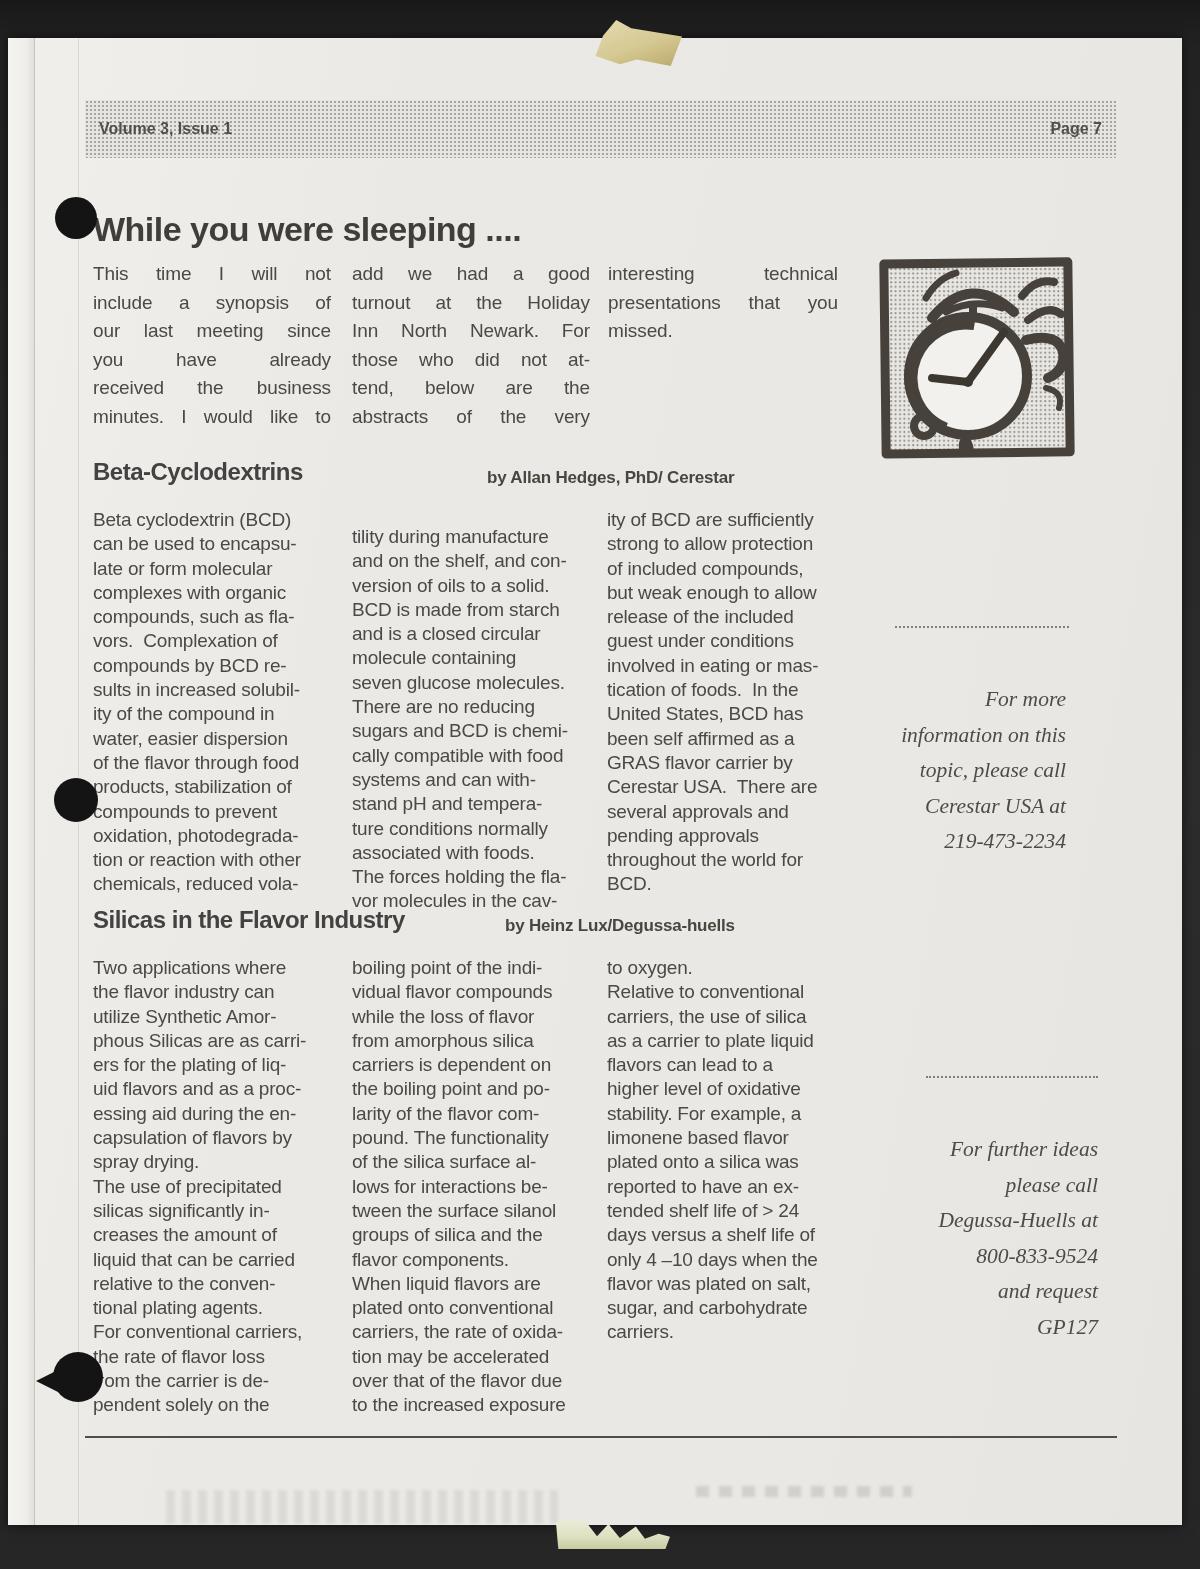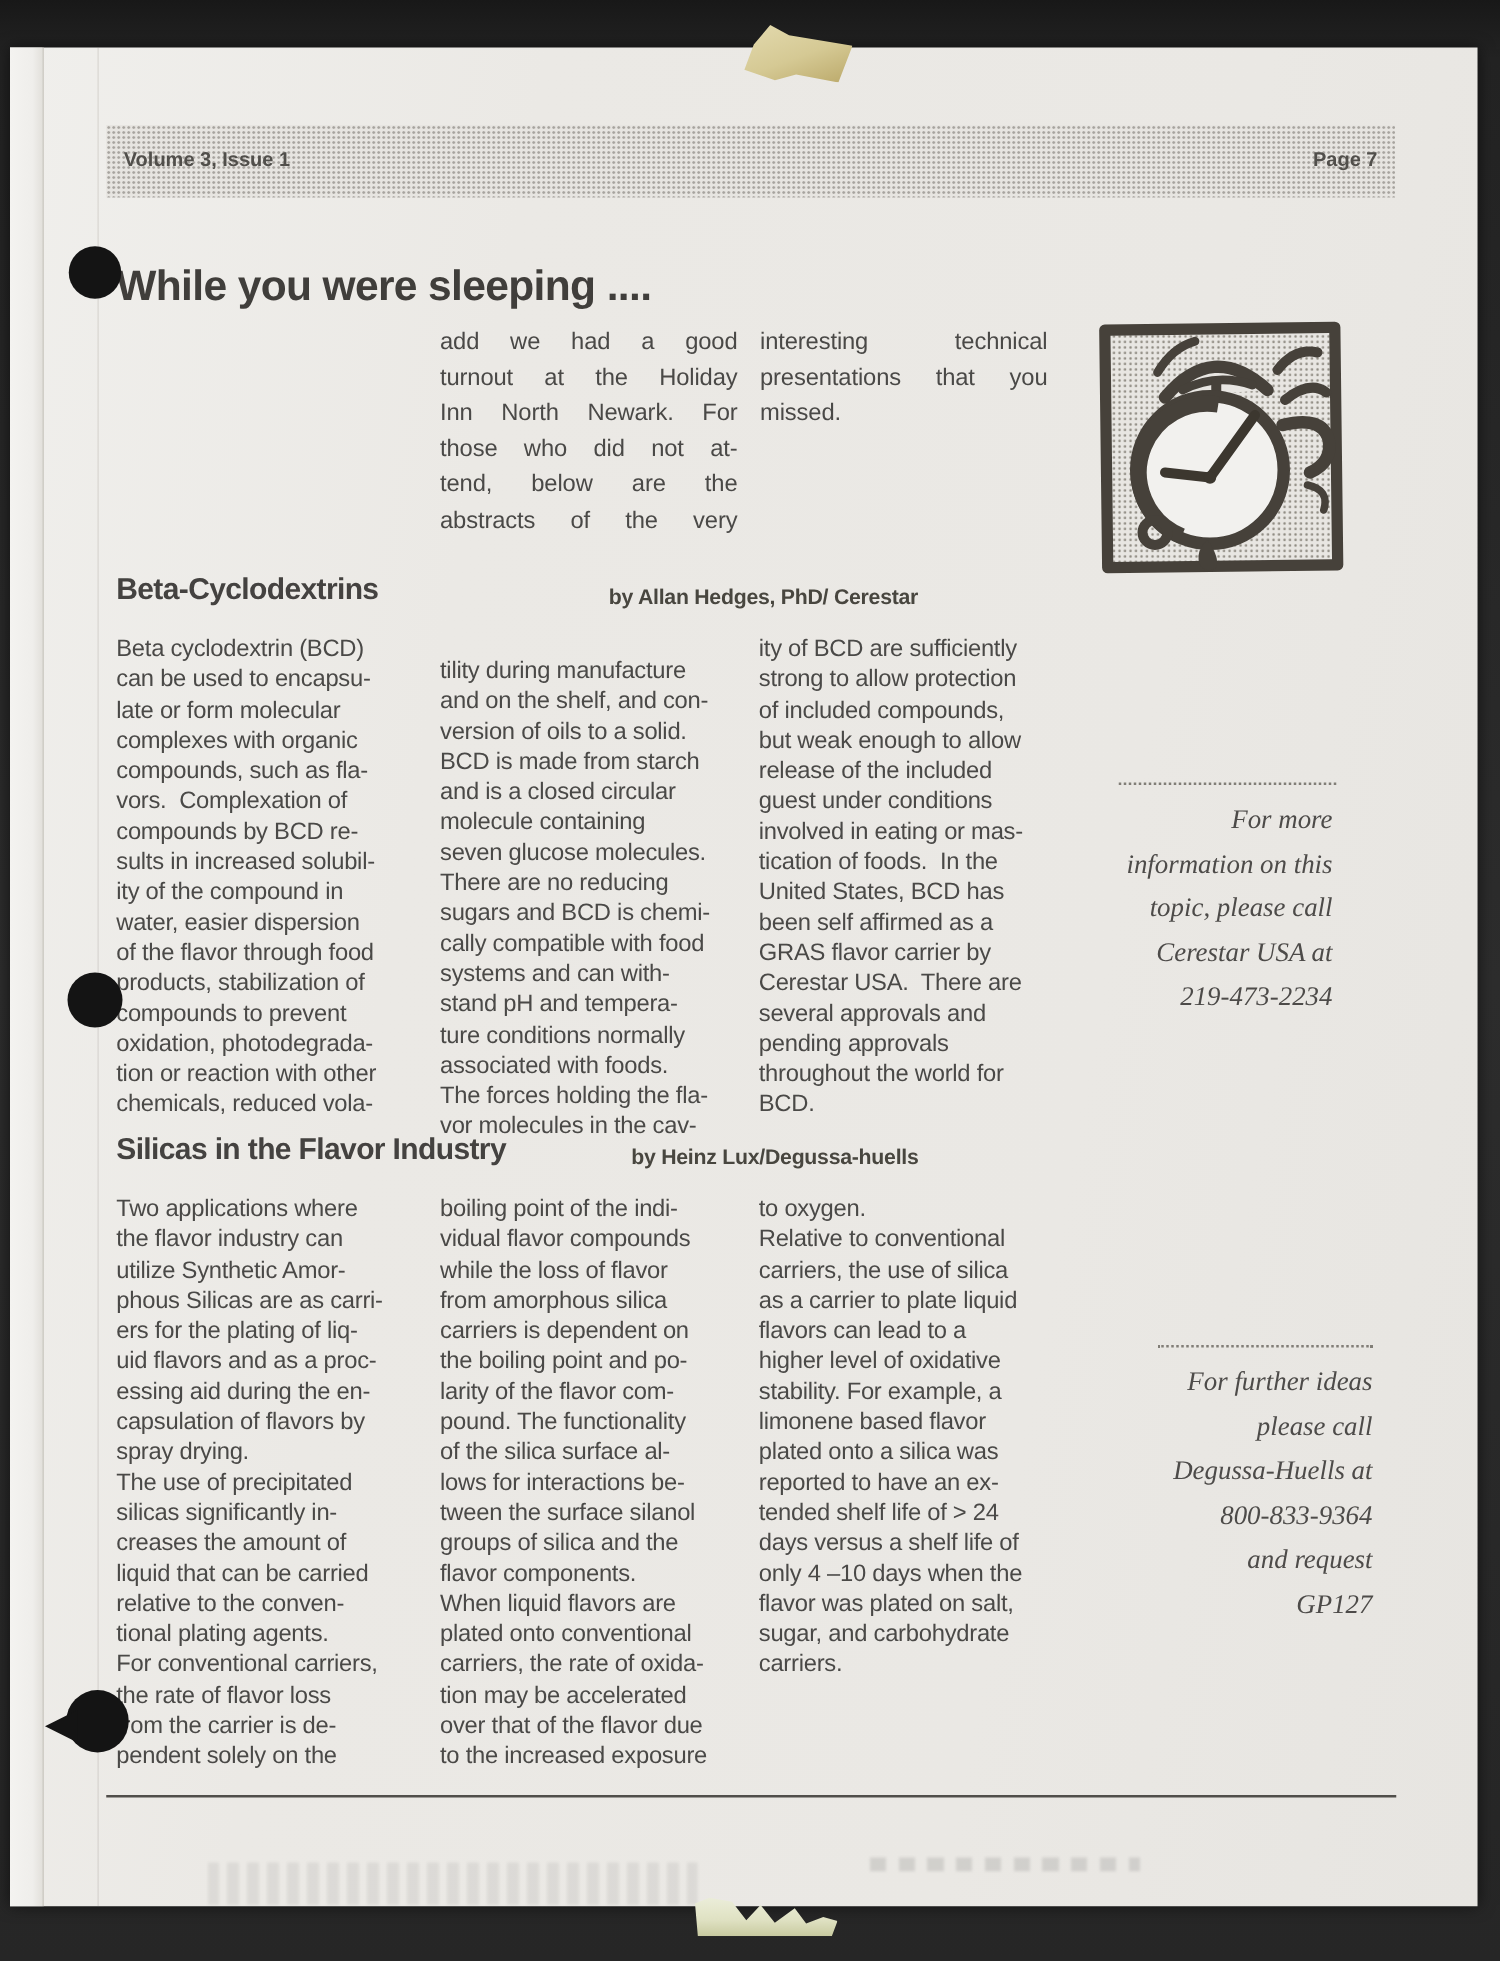--- a/index.html
+++ b/index.html
@@ -37,21 +37,21 @@
     top:222px;white-space:pre-line;font-size:19px;line-height:28.5px;
     text-align:justify;text-align-last:justify;letter-spacing:-0.1px;
   }
   .art-col{white-space:pre;font-size:19px;line-height:24.3px;letter-spacing:-0.2px;}
   .art-title{
     position:absolute;font-size:24px;font-weight:bold;color:#444240;letter-spacing:-0.5px;
   }
   .byline{position:absolute;font-size:17px;font-weight:bold;color:#48463f;letter-spacing:-0.2px;margin-left:32px;}
   .sidebar{
     position:absolute;font-family:"Liberation Serif",serif;font-style:italic;
-    font-size:21.5px;line-height:35.5px;color:#4d4b49;text-align:right;white-space:pre-line;
+    font-size:21.5px;line-height:35.5px;color:#4d4b49;text-align:right;white-space:pre-line;margin-top:44px;
   }
   .dotline{position:absolute;height:0;border-top:2px dotted #817e77;}
   .bottom-rule{position:absolute;left:77px;top:1398px;width:1032px;height:2px;background:#504e4a;}
   .hole{position:absolute;background:#141414;border-radius:50%;}
   .hole-tail{
     position:absolute;background:#141414;
     clip-path:polygon(0 50%,100% 0,100% 100%);
   }
   .tape{position:absolute;}
   .tape-top{
@@ -81,20 +81,26 @@
 <div class="paper">
   <div class="page-edge"></div>
   <div class="crease"></div>
 
   <div class="band">
     <span class="lbl">Volume 3, Issue 1</span>
     <span class="lbl">Page 7</span>
   </div>
 
   <div class="intro-title">While you were sleeping ....</div>
+  <div class="col intro-col" style="left:85px;width:238px;">This time I will not
+include a synopsis of
+our last meeting since
+you have already
+received the business
+minutes. I would like to</div>
   <div class="col intro-col" style="left:344px;width:238px;">add we had a good
 turnout at the Holiday
 Inn North Newark. For
 those who did not at-
 tend, below are the
 abstracts of the very</div>
   <div class="col intro-col" style="left:600px;width:230px;">interesting technical
 presentations that you
 missed.</div>
 
@@ -242,21 +248,21 @@
 days versus a shelf life of
 only 4 –10 days when the
 flavor was plated on salt,
 sugar, and carbohydrate
 carriers.</div>
 
   <div class="dotline" style="left:918px;top:1038px;width:172px;"></div>
   <div class="sidebar" style="left:884px;top:1050px;width:206px;">For further ideas
 please call
 Degussa-Huells at
-800-833-9364
+800-833-9524
 and request
 GP127</div>
 
   <div class="bottom-rule"></div>
   <div class="bleed bleed-a"></div>
   <div class="bleed bleed-b"></div>
 </div>
 
 <div class="hole" style="left:55px;top:197px;width:42px;height:42px;"></div>
 <div class="hole" style="left:54px;top:778px;width:44px;height:44px;"></div>

